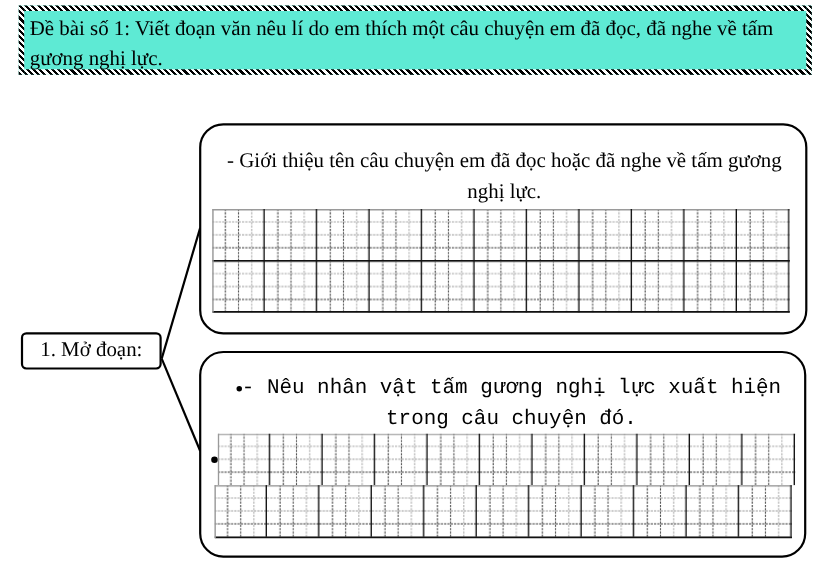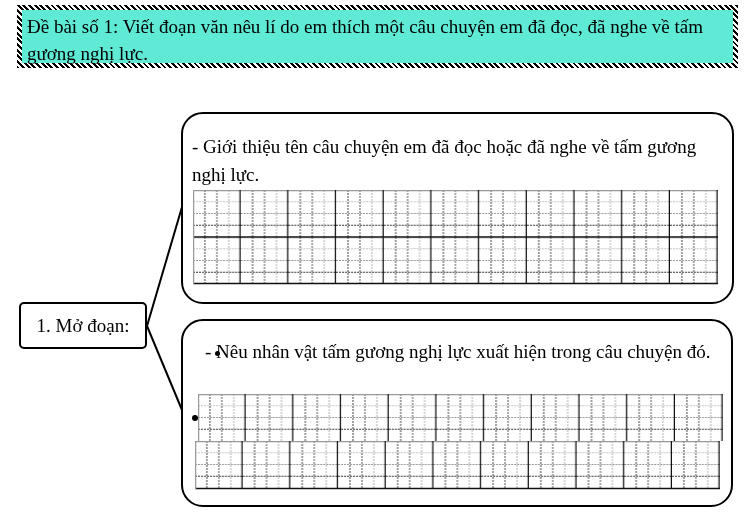--- a/index.html
+++ b/index.html
@@ -8,31 +8,31 @@
   .title-box {
     position:absolute; left:17px; top:5px; width:721px; height:63px;
     box-sizing:border-box; padding:3px 6px 0 5px;
     background:#5eead4;
     border:5px solid transparent;
     border-image: repeating-linear-gradient(45deg,#000 0 2px,#fff 2px 4px) 5;
     font-size:19px; line-height:27px;
   }
   .lines { position:absolute; left:0; top:0; }
   .label-box {
-    position:absolute; left:19px; top:302px; width:128px; height:47px;
+    position:absolute; left:19px; top:302px; width:128px; height:34px;
     box-sizing:border-box; border:2px solid #000; border-radius:5px;
     background:#fff; font-size:19px; display:flex; align-items:center; justify-content:center;
   }
   .rbox {
     position:absolute; box-sizing:border-box; border:2.5px solid #000; border-radius:22px; background:#fff;
   }
   .box-top { left:181px; top:112px; width:553px; height:192px; }
   .box-bot { left:181px; top:319px; width:552px; height:188px; }
   .btext {
-    position:absolute; font-size:19px; line-height:28px;
+    position:absolute; text-align:center; font-size:19px; line-height:28px;
   }
   .grid { position:absolute; }
   .dot { position:absolute; width:6px; height:6px; border-radius:50%; background:#000; }
 </style>
 </head>
 <body>
 
 <svg width="0" height="0" style="position:absolute">
   <defs>
     <pattern id="cell" x="0" y="0" width="47.7" height="47" patternUnits="userSpaceOnUse">
@@ -69,21 +69,21 @@
 <div class="btext" style="left:192px; top:133px; width:533px;">- Giới thiệu tên câu chuyện em đã đọc hoặc đã nghe về tấm gương nghị lực.</div>
 <svg class="grid" style="left:193px; top:190px;" width="526" height="95">
   <rect x="0" y="0" width="525" height="94" fill="url(#cell)"></rect>
   <line x1="0" y1="47" x2="525" y2="47" stroke="#111" stroke-width="1.5"></line>
   <line x1="0" y1="93.5" x2="525" y2="93.5" stroke="#111" stroke-width="1.5"></line>
   <line x1="0.5" y1="0" x2="0.5" y2="94" stroke="#9a9a9a" stroke-width="1.5"></line>
 </svg>
 
 <div class="rbox box-bot"></div>
 <div class="dot" style="left:215px; top:351px; width:5px; height:5px;"></div>
-<div class="btext" style="left:205px; top:338px; width:520px;">- Nêu nhân vật tấm gương nghị lực xuất hiện trong câu chuyện đó.</div>
+<div class="btext" style="left:205px; top:338px; width:520px;font-family:Liberation Mono, monospace;">- Nêu nhân vật tấm gương nghị lực xuất hiện trong câu chuyện đó.</div>
 <div class="dot" style="left:192px; top:415px;"></div>
 <svg class="grid" style="left:198px; top:394px;" width="526" height="48">
   <rect x="0" y="0" width="525" height="47" fill="url(#cell)"></rect>
   <line x1="0.5" y1="0" x2="0.5" y2="47" stroke="#9a9a9a" stroke-width="1.5"></line>
 </svg>
 <svg class="grid" style="left:195px; top:441px;" width="526" height="49">
   <rect x="0" y="0" width="525" height="47" fill="url(#cell)"></rect>
   <line x1="0" y1="47.5" x2="525" y2="47.5" stroke="#111" stroke-width="1.5"></line>
   <line x1="0.5" y1="0" x2="0.5" y2="48" stroke="#9a9a9a" stroke-width="1.5"></line>
 </svg>

